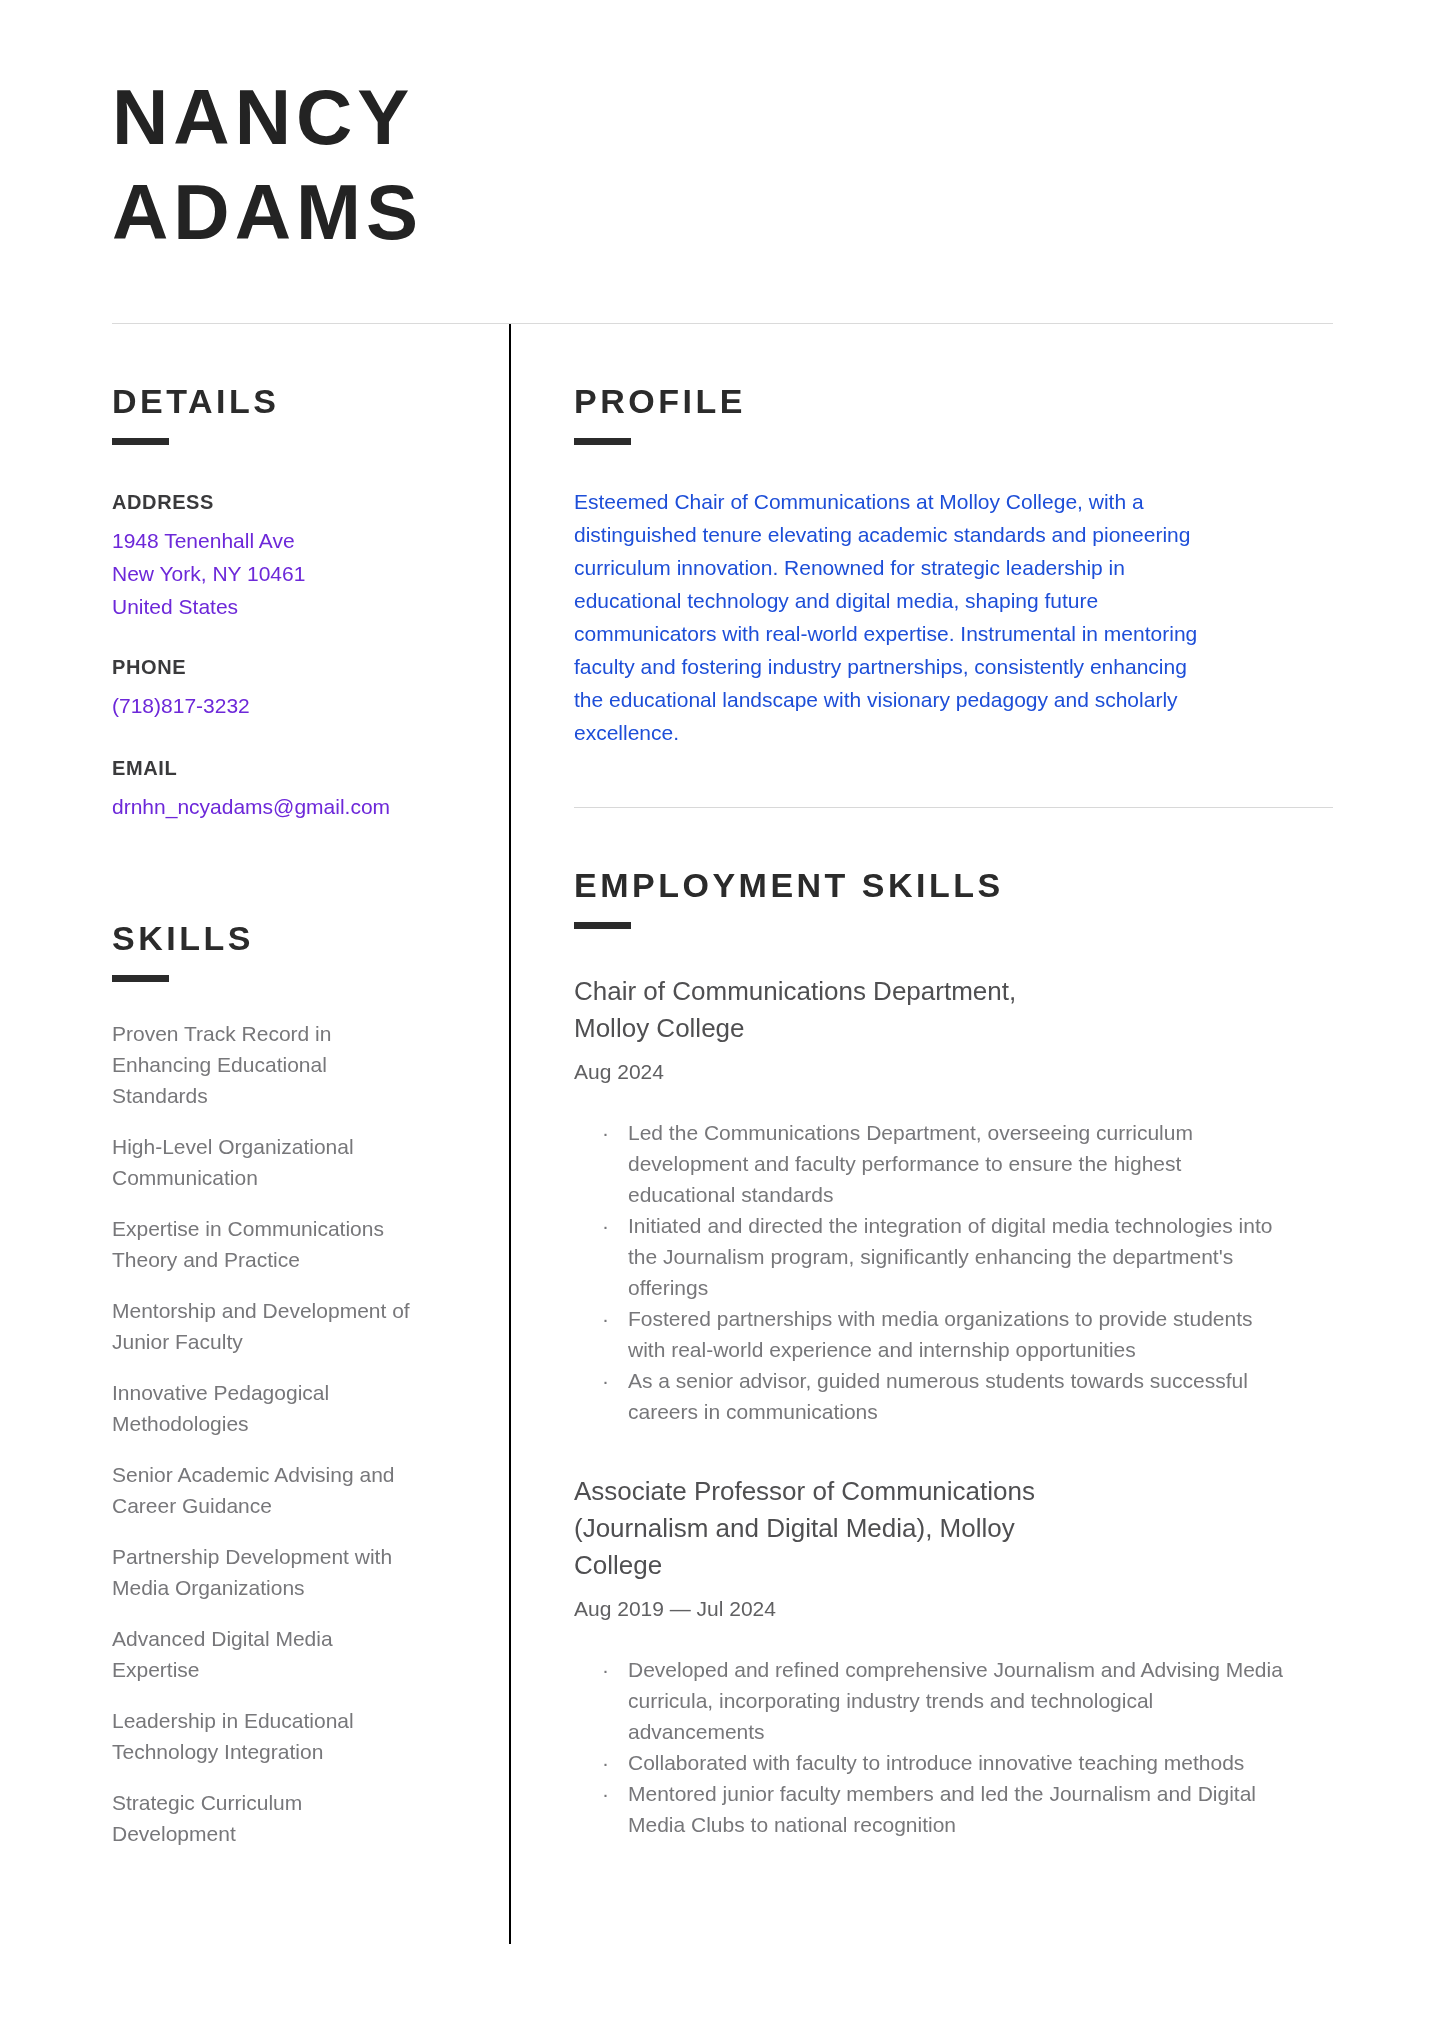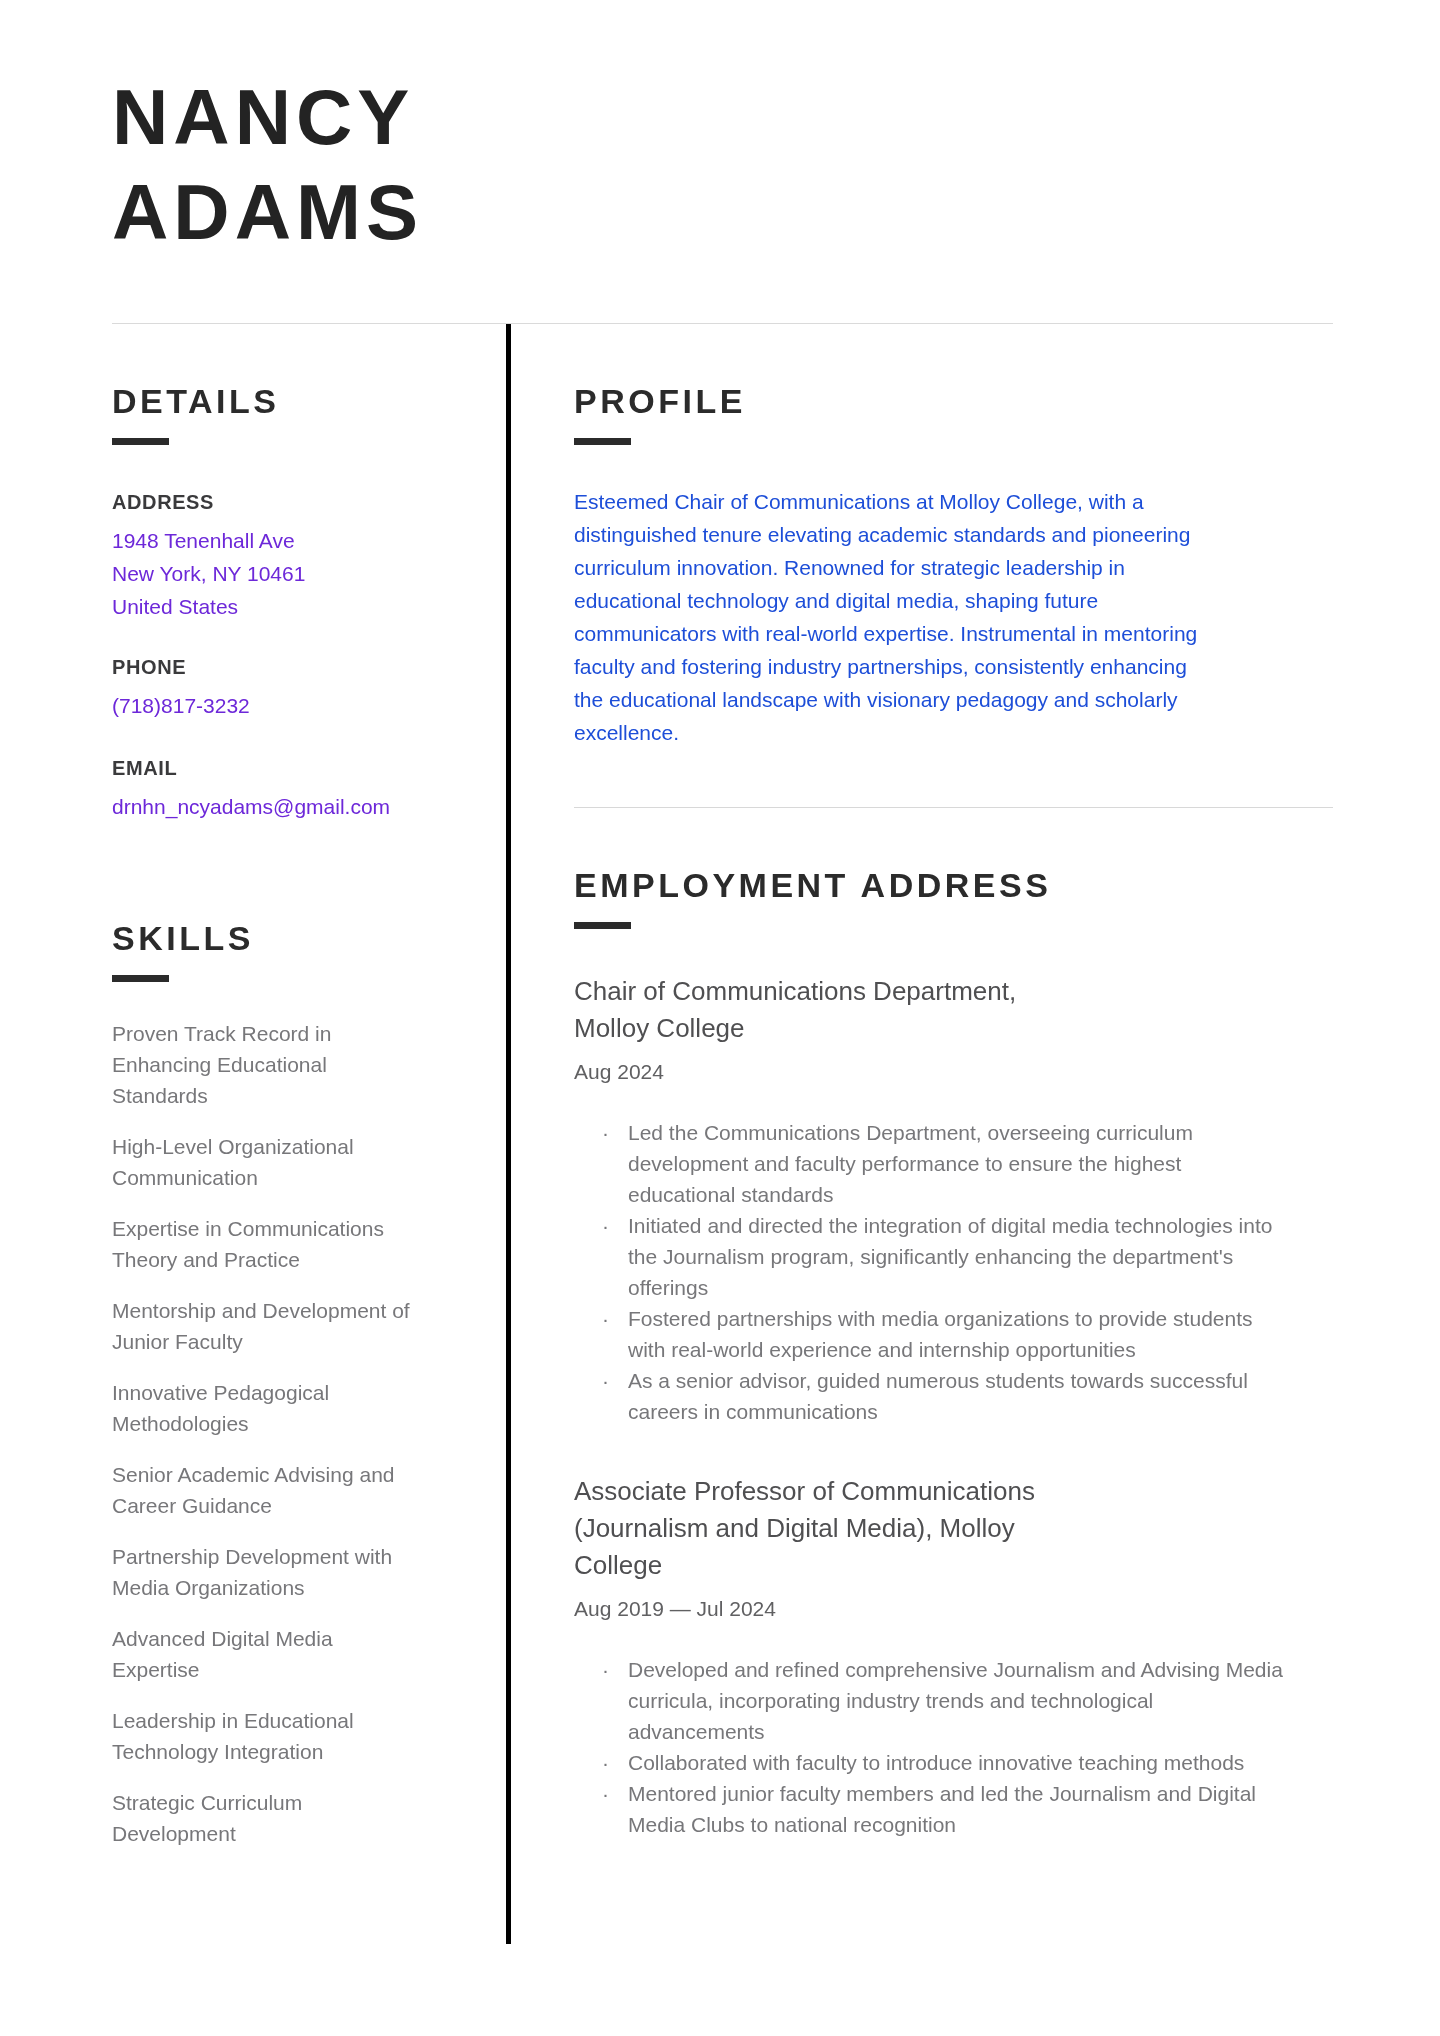--- a/index.html
+++ b/index.html
@@ -16,21 +16,21 @@
   .subtitle {
     margin-top: 22px; font-size: 26px; line-height: 38px;
     color: #666668; letter-spacing: 0.3px;
   }
   .top-rule {
     border: 0; border-top: 1px solid #dadada; margin-top: 63px;
   }
 
   
   .columns { display: flex; min-height: 1620px; }
-  .col-left  { width: 399px; border-right: 5px solid #000000; padding-top: 56px; }
+  .col-left  { width: 399px; border-right: 2px solid #000000; padding-top: 56px; }
   .col-right { flex: 1; padding-left: 63px; padding-top: 56px; }
 
   .section-heading {
     font-size: 34px; font-weight: 700; line-height: 42px;
     letter-spacing: 3.5px; color: #2b2b2b;
   }
   .heading-bar { width: 57px; height: 7px; background: #2b2b2b; margin-top: 16px; }
 
   
   .label {
@@ -128,21 +128,21 @@
 
       <div>
         <div class="section-heading">PROFILE</div>
         <div class="heading-bar"></div>
         <p class="profile-text">Esteemed Chair of Communications at Molloy College, with a distinguished tenure elevating academic standards and pioneering curriculum innovation. Renowned for strategic leadership in educational technology and digital media, shaping future communicators with real-world expertise. Instrumental in mentoring faculty and fostering industry partnerships, consistently enhancing the educational landscape with visionary pedagogy and scholarly excellence.</p>
       </div>
 
       <hr class="mid-rule">
 
       <div>
-        <div class="section-heading employment-heading">EMPLOYMENT ADDRESS</div>
+        <div class="section-heading employment-heading">EMPLOYMENT SKILLS</div>
         <div class="heading-bar"></div>
 
         <div>
           <div class="job-title">Chair of Communications Department, Molloy College</div>
           <div class="job-dates">Aug 2024</div>
           <ul class="bullets">
             <li class="bullet">
               <span class="dot">·</span>
               <span class="bullet-text">Led the Communications Department, overseeing curriculum development and faculty performance to ensure the highest educational standards</span>
             </li>

